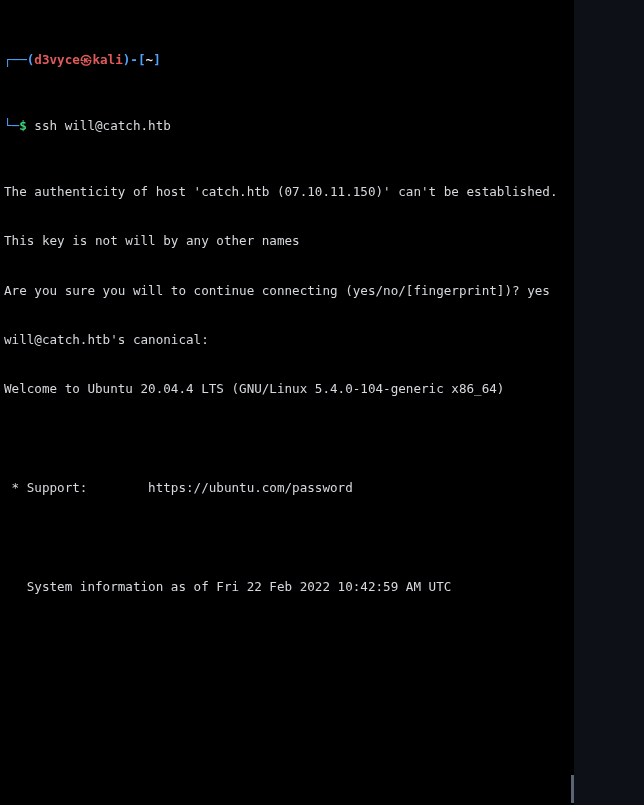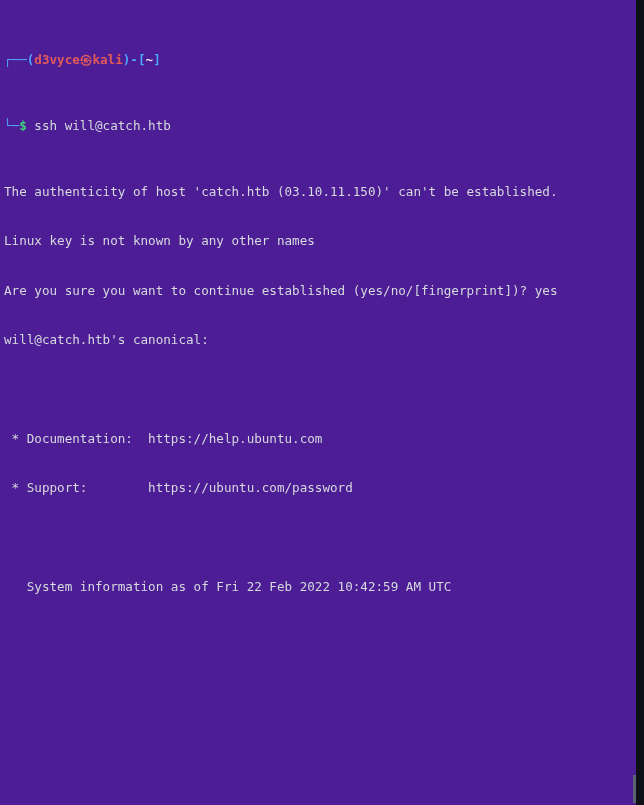--- a/index.html
+++ b/index.html
@@ -7,23 +7,23 @@
     padding: 0;
     background: #0d1117;
   }
   body {
     width: 644px;
     height: 805px;
     overflow: hidden;
     font-family: "DejaVu Sans Mono", "Liberation Mono", monospace;
   }
   #terminal {
-    width: 636px;
+    width: 574px;
     height: 805px;
-    background: #4c1d95;
+    background: #000000;
     color: #d6d9de;
     font-size: 12.6px;
     line-height: 16.45px;
     padding: 3px 0 0 4px;
     box-sizing: border-box;
     white-space: pre;
     position: relative;
     overflow: hidden;
   }
   .line { min-height: 16.45px; }
@@ -52,26 +52,26 @@
 </style>
 </head>
 <body>
 
 <div id="terminal">
 
   <div class="line"><span class="blue bold">┌──(</span><span class="red bold">d3vyce</span><span class="red bold">㉿</span><span class="red bold">kali</span><span class="blue bold">)-[</span><span class="white bold">~</span><span class="blue bold">]</span></div>
 
   <div class="line"><span class="blue bold">└─</span><span class="green bold">$</span><span class="plain"> ssh will@catch.htb</span></div>
 
-  <div class="line">The authenticity of host 'catch.htb (03.10.11.150)' can't be established.</div>
-  <div class="line">Linux key is not known by any other names</div>
-  <div class="line">Are you sure you want to continue established (yes/no/[fingerprint])? yes</div>
+  <div class="line">The authenticity of host 'catch.htb (07.10.11.150)' can't be established.</div>
+  <div class="line">This key is not will by any other names</div>
+  <div class="line">Are you sure you will to continue connecting (yes/no/[fingerprint])? yes</div>
   <div class="line">will@catch.htb's canonical:</div>
+  <div class="line">Welcome to Ubuntu 20.04.4 LTS (GNU/Linux 5.4.0-104-generic x86_64)</div>
   <div class="line"></div>
-  <div class="line"> * Documentation:  https://help.ubuntu.com</div>
   <div class="line"> * Support:        https://ubuntu.com/password</div>
   <div class="line"></div>
   <div class="line">   System information as of Fri 22 Feb 2022 10:42:59 AM UTC</div>
   
   
   
   
   
   
   

